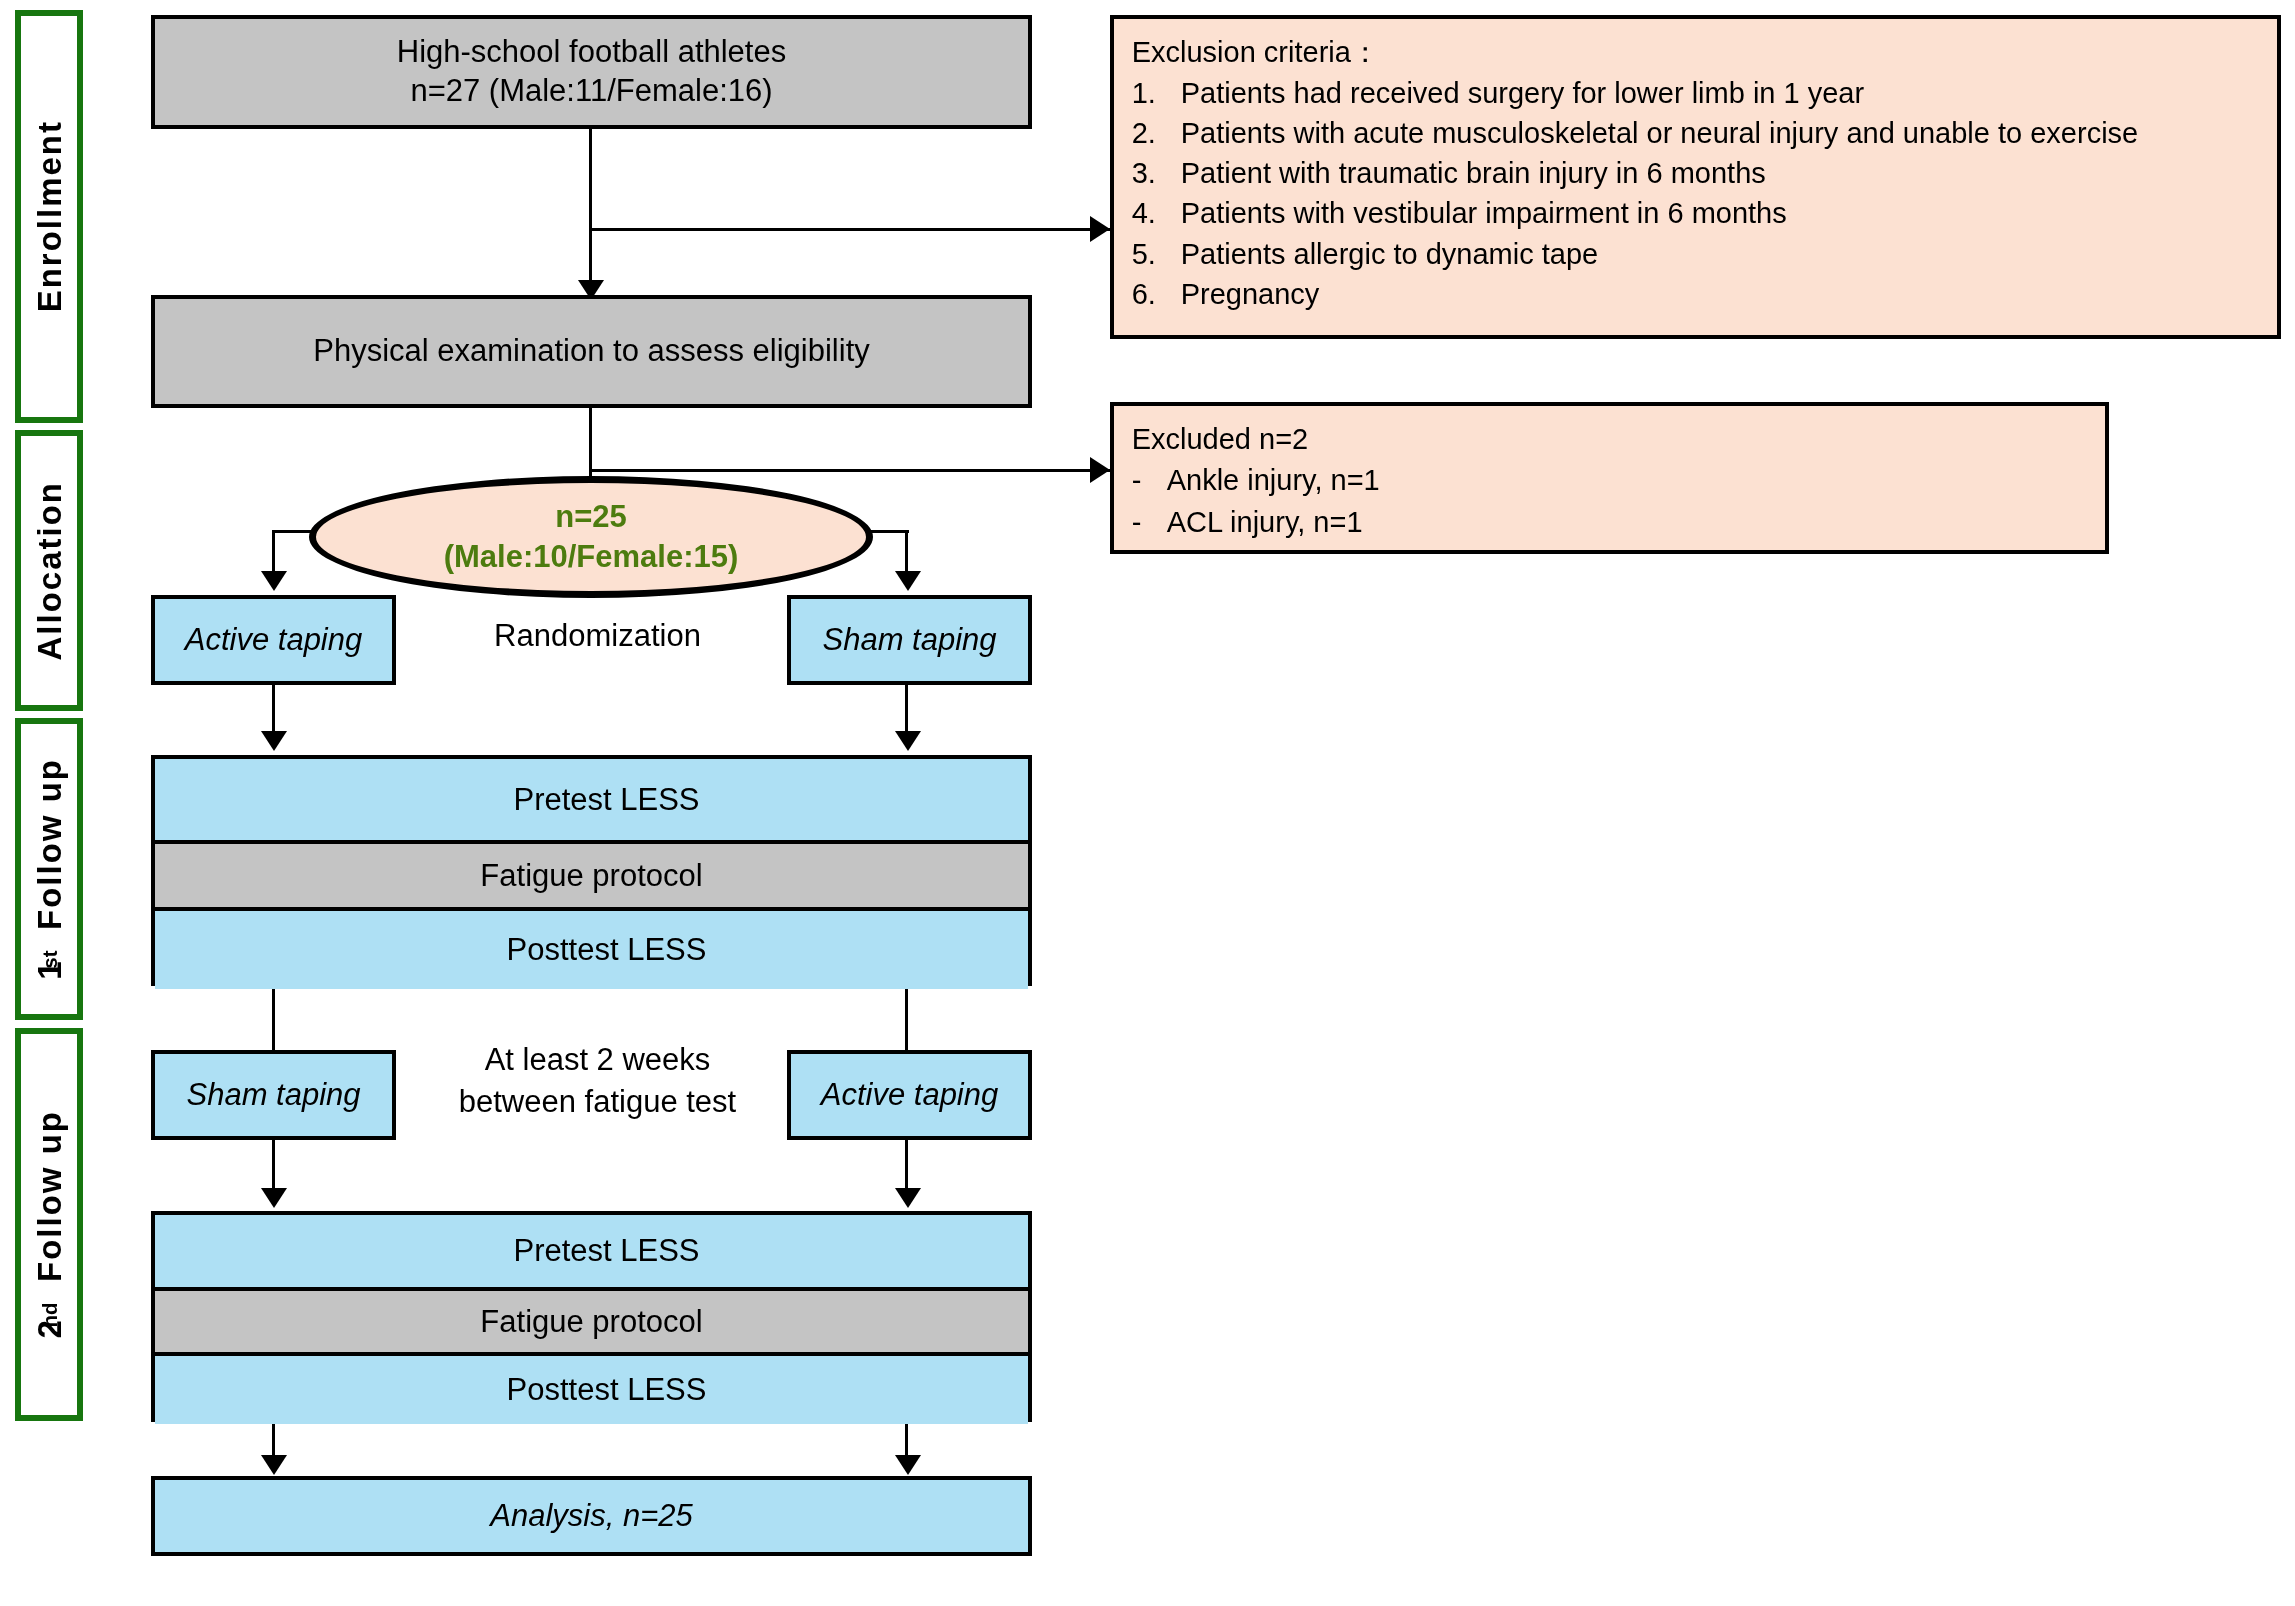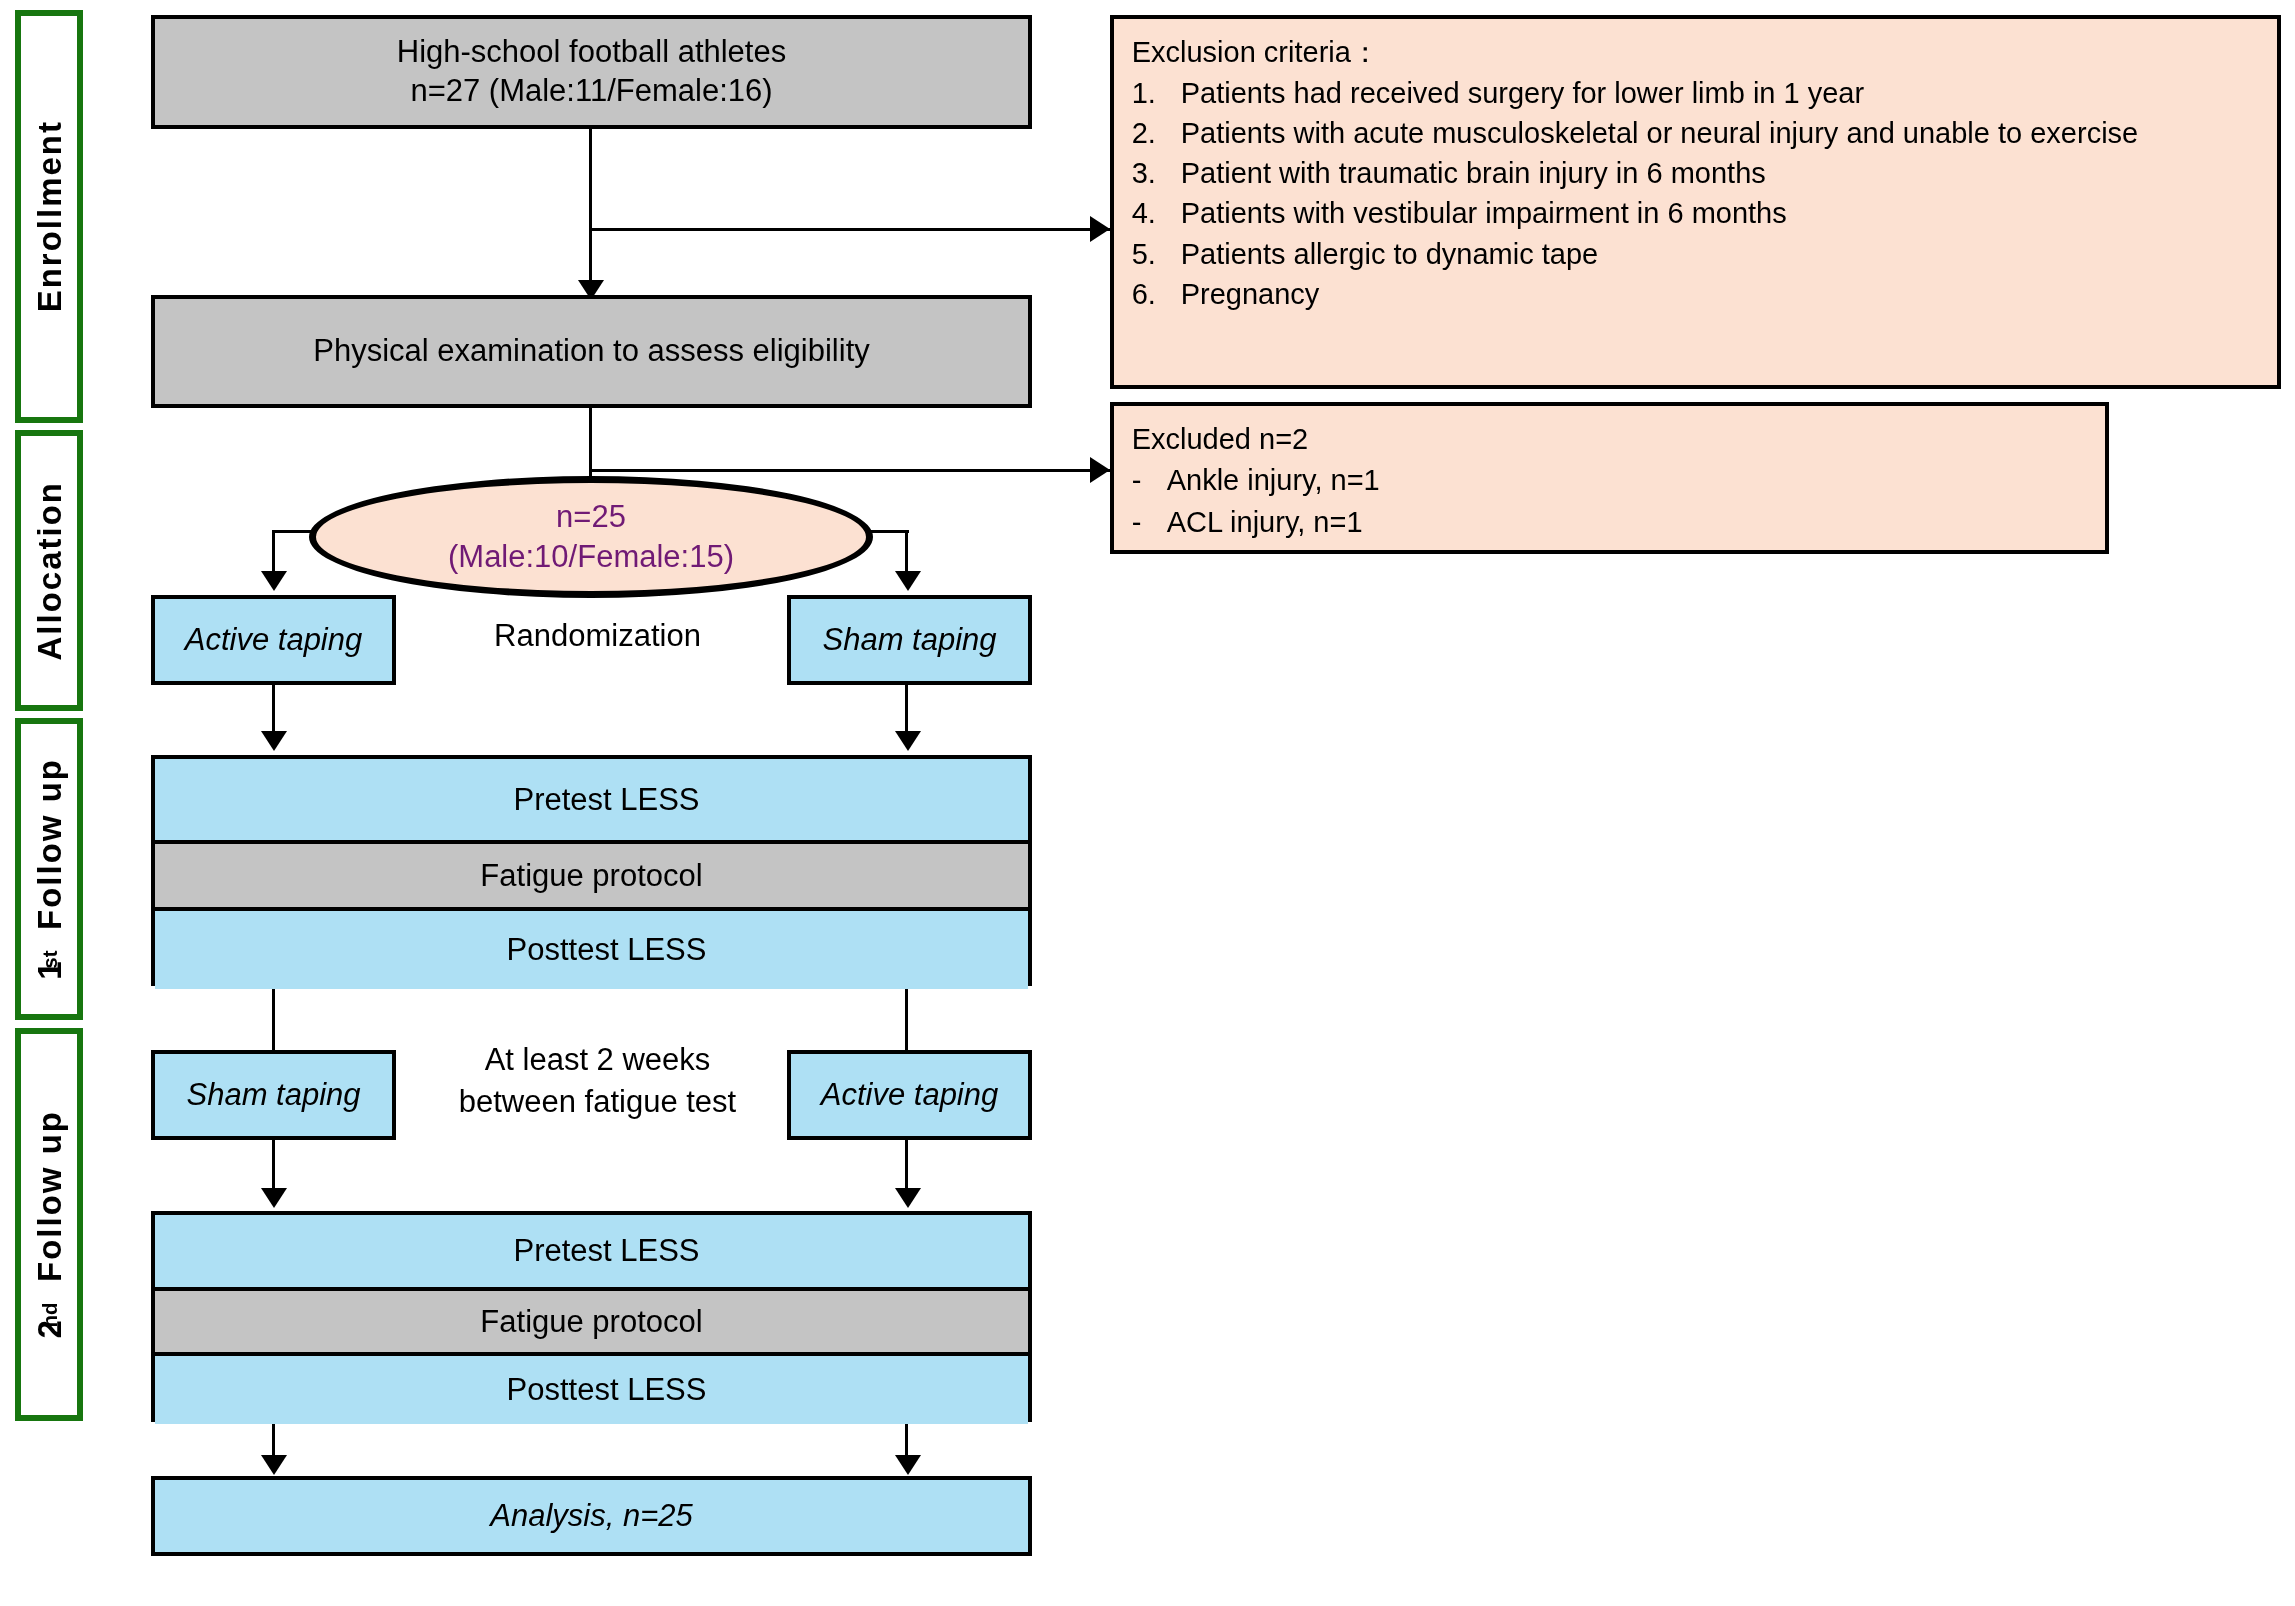--- a/index.html
+++ b/index.html
@@ -73,21 +73,21 @@
   .note ul li{display:flex;margin:0 0 4.1px 0;}
   .note ul li .dash{width:35px;flex:0 0 35px;}
 
   
   .ellipse{
     border:7.5px solid #000;
     border-radius:50%;
     background:#fce1d2;
     display:flex;align-items:center;justify-content:center;
     text-align:center;
-    font-size:31px;line-height:1.3;color:#701a75;
+    font-size:31px;line-height:1.3;color:#4d7c0f;font-weight:bold;
   }
 
   
   .caption{
     text-align:center;font-size:31px;line-height:1.35;color:#000;
     display:flex;align-items:center;justify-content:center;
   }
 
   
   .vline{background:#000;width:3.4px;}
@@ -230,21 +230,21 @@
     </div>
     <div class="row blue" style="height:68px;">
       <span>Posttest LESS</span>
     </div>
   </div>
 
   <div class="abs box blue" style="left:151px;top:1476px;width:881px;height:80px;">
     <div>Analysis, n=25</div>
   </div>
 
-  <div class="abs note" style="left:1110px;top:15px;width:1171px;height:374px;">
+  <div class="abs note" style="left:1110px;top:15px;width:1171px;height:324px;">
     <div class="heading">Exclusion criteria：</div>
     <ol>
       <li>
         <span class="num">1.</span>
         <span class="txt">Patients had received surgery for lower limb in 1 year</span>
       </li>
       <li>
         <span class="num">2.</span>
         <span class="txt">Patients with acute musculoskeletal or neural injury and unable to exercise</span>
       </li>

